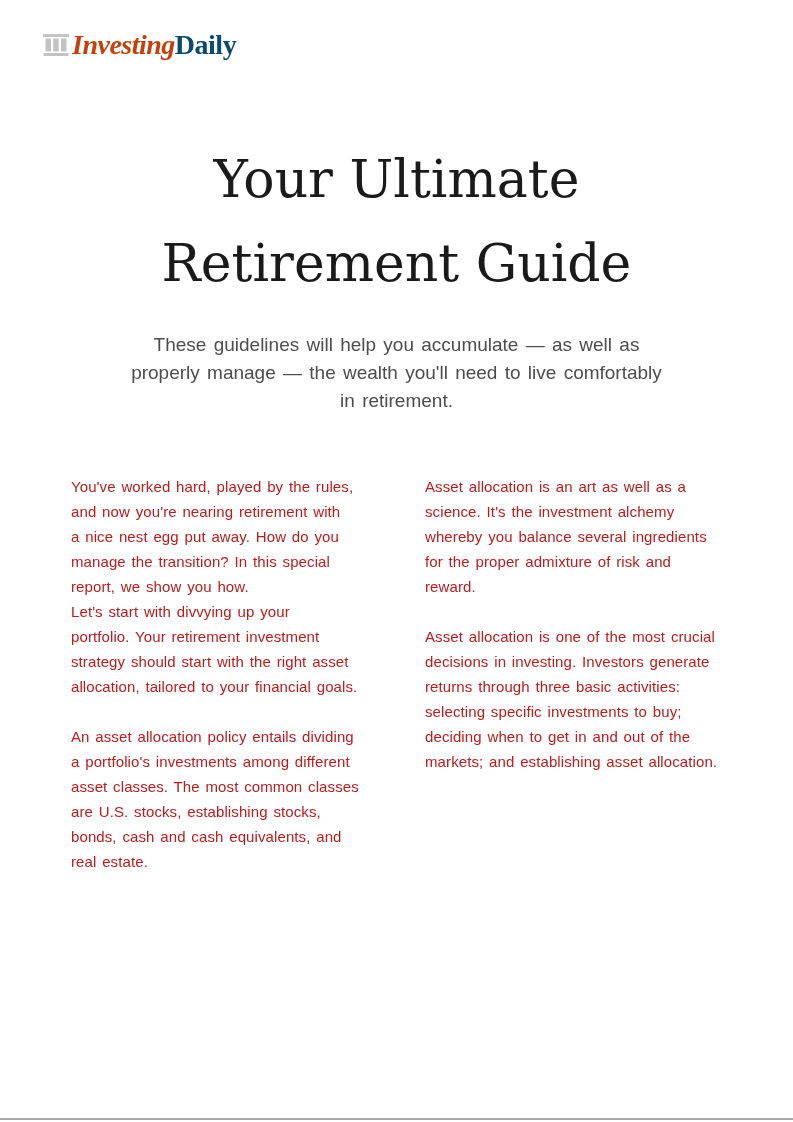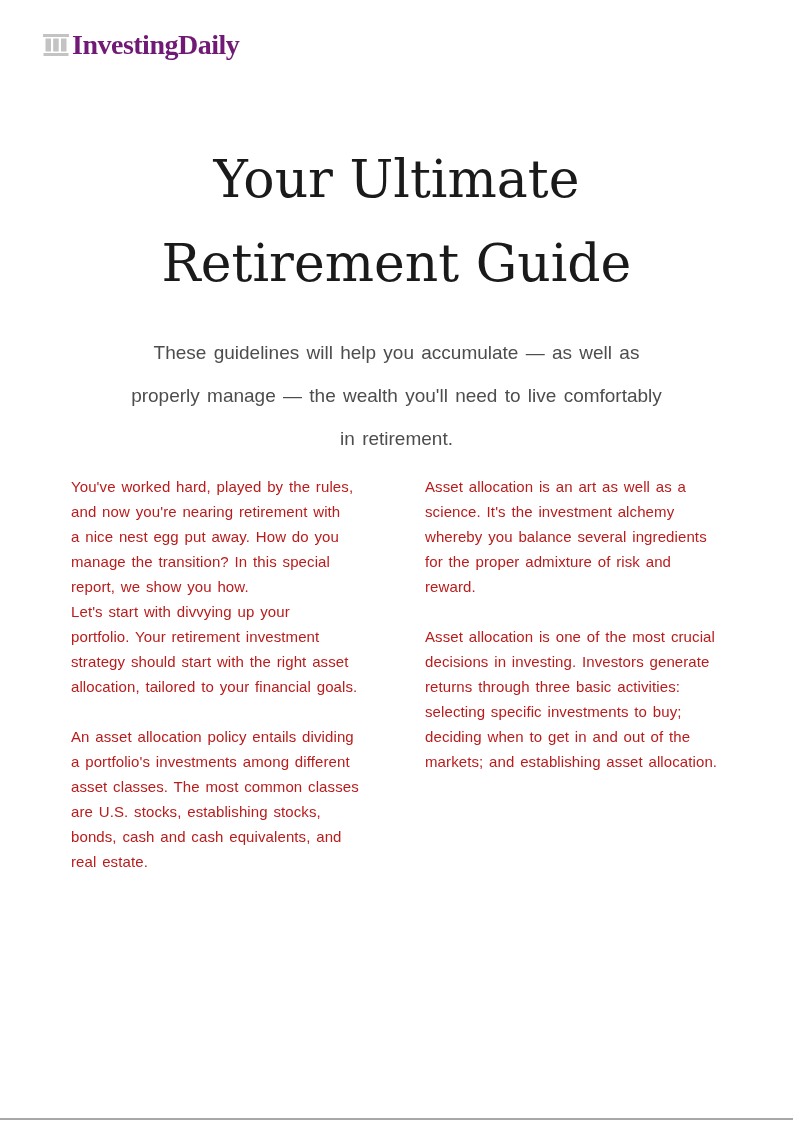--- a/index.html
+++ b/index.html
@@ -21,22 +21,22 @@
     gap: 3px;
   }
   .logo-icon { display: block; }
   .logo-text {
     font-family: "Liberation Serif", serif;
     font-weight: 700;
     font-size: 28px;
     letter-spacing: -0.5px;
     line-height: 28px;
   }
-  .logo-investing { color: #701a75; }
-  .logo-daily { color: #701a75; }
+  .logo-investing { color: #c2410c; font-style: italic; }
+  .logo-daily { color: #0c4a6e; }
   
   .title {
     position: absolute;
     top: 137px;
     left: 0;
     width: 100%;
     margin: 0;
     text-align: center;
     font-family: "DejaVu Serif", serif;
     font-weight: 400;
@@ -48,21 +48,21 @@
   }
   
   .subtitle {
     position: absolute;
     top: 331px;
     left: 0;
     width: 100%;
     margin: 0;
     text-align: center;
     font-size: 19px;
-    line-height: 43px;
+    line-height: 28px;
     color: #4D4D4D;
     word-spacing: 2px;
     white-space: pre-line;
   }
   
   .columns {
     position: absolute;
     top: 474px;
     left: 71px;
     display: flex;

